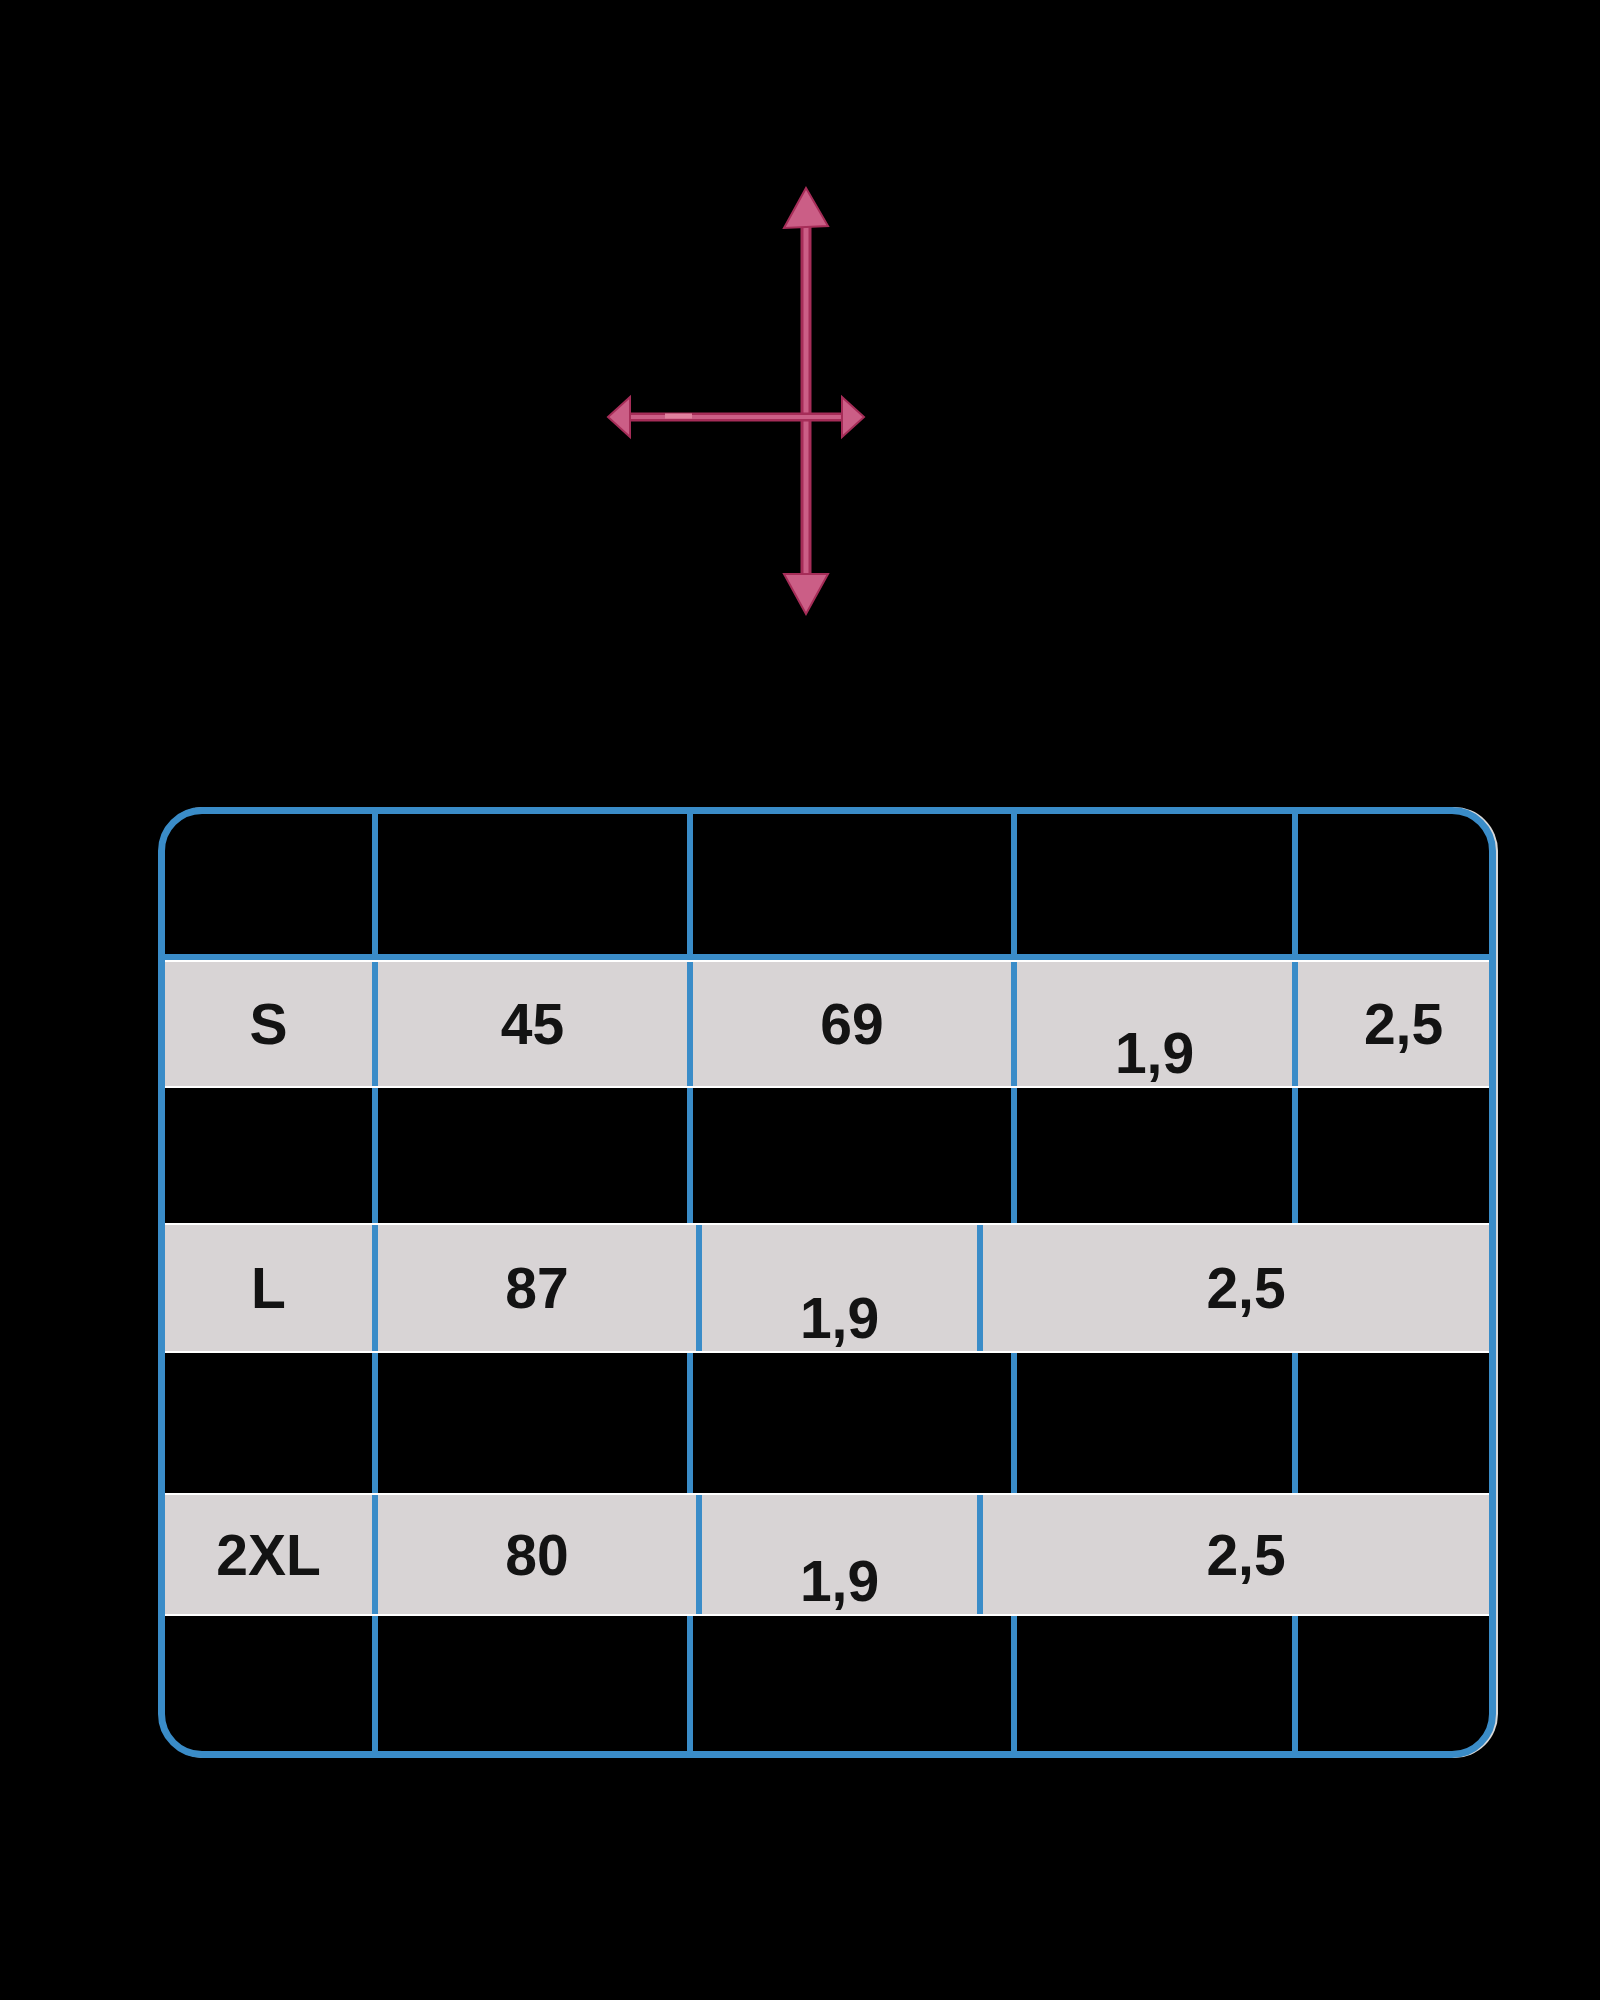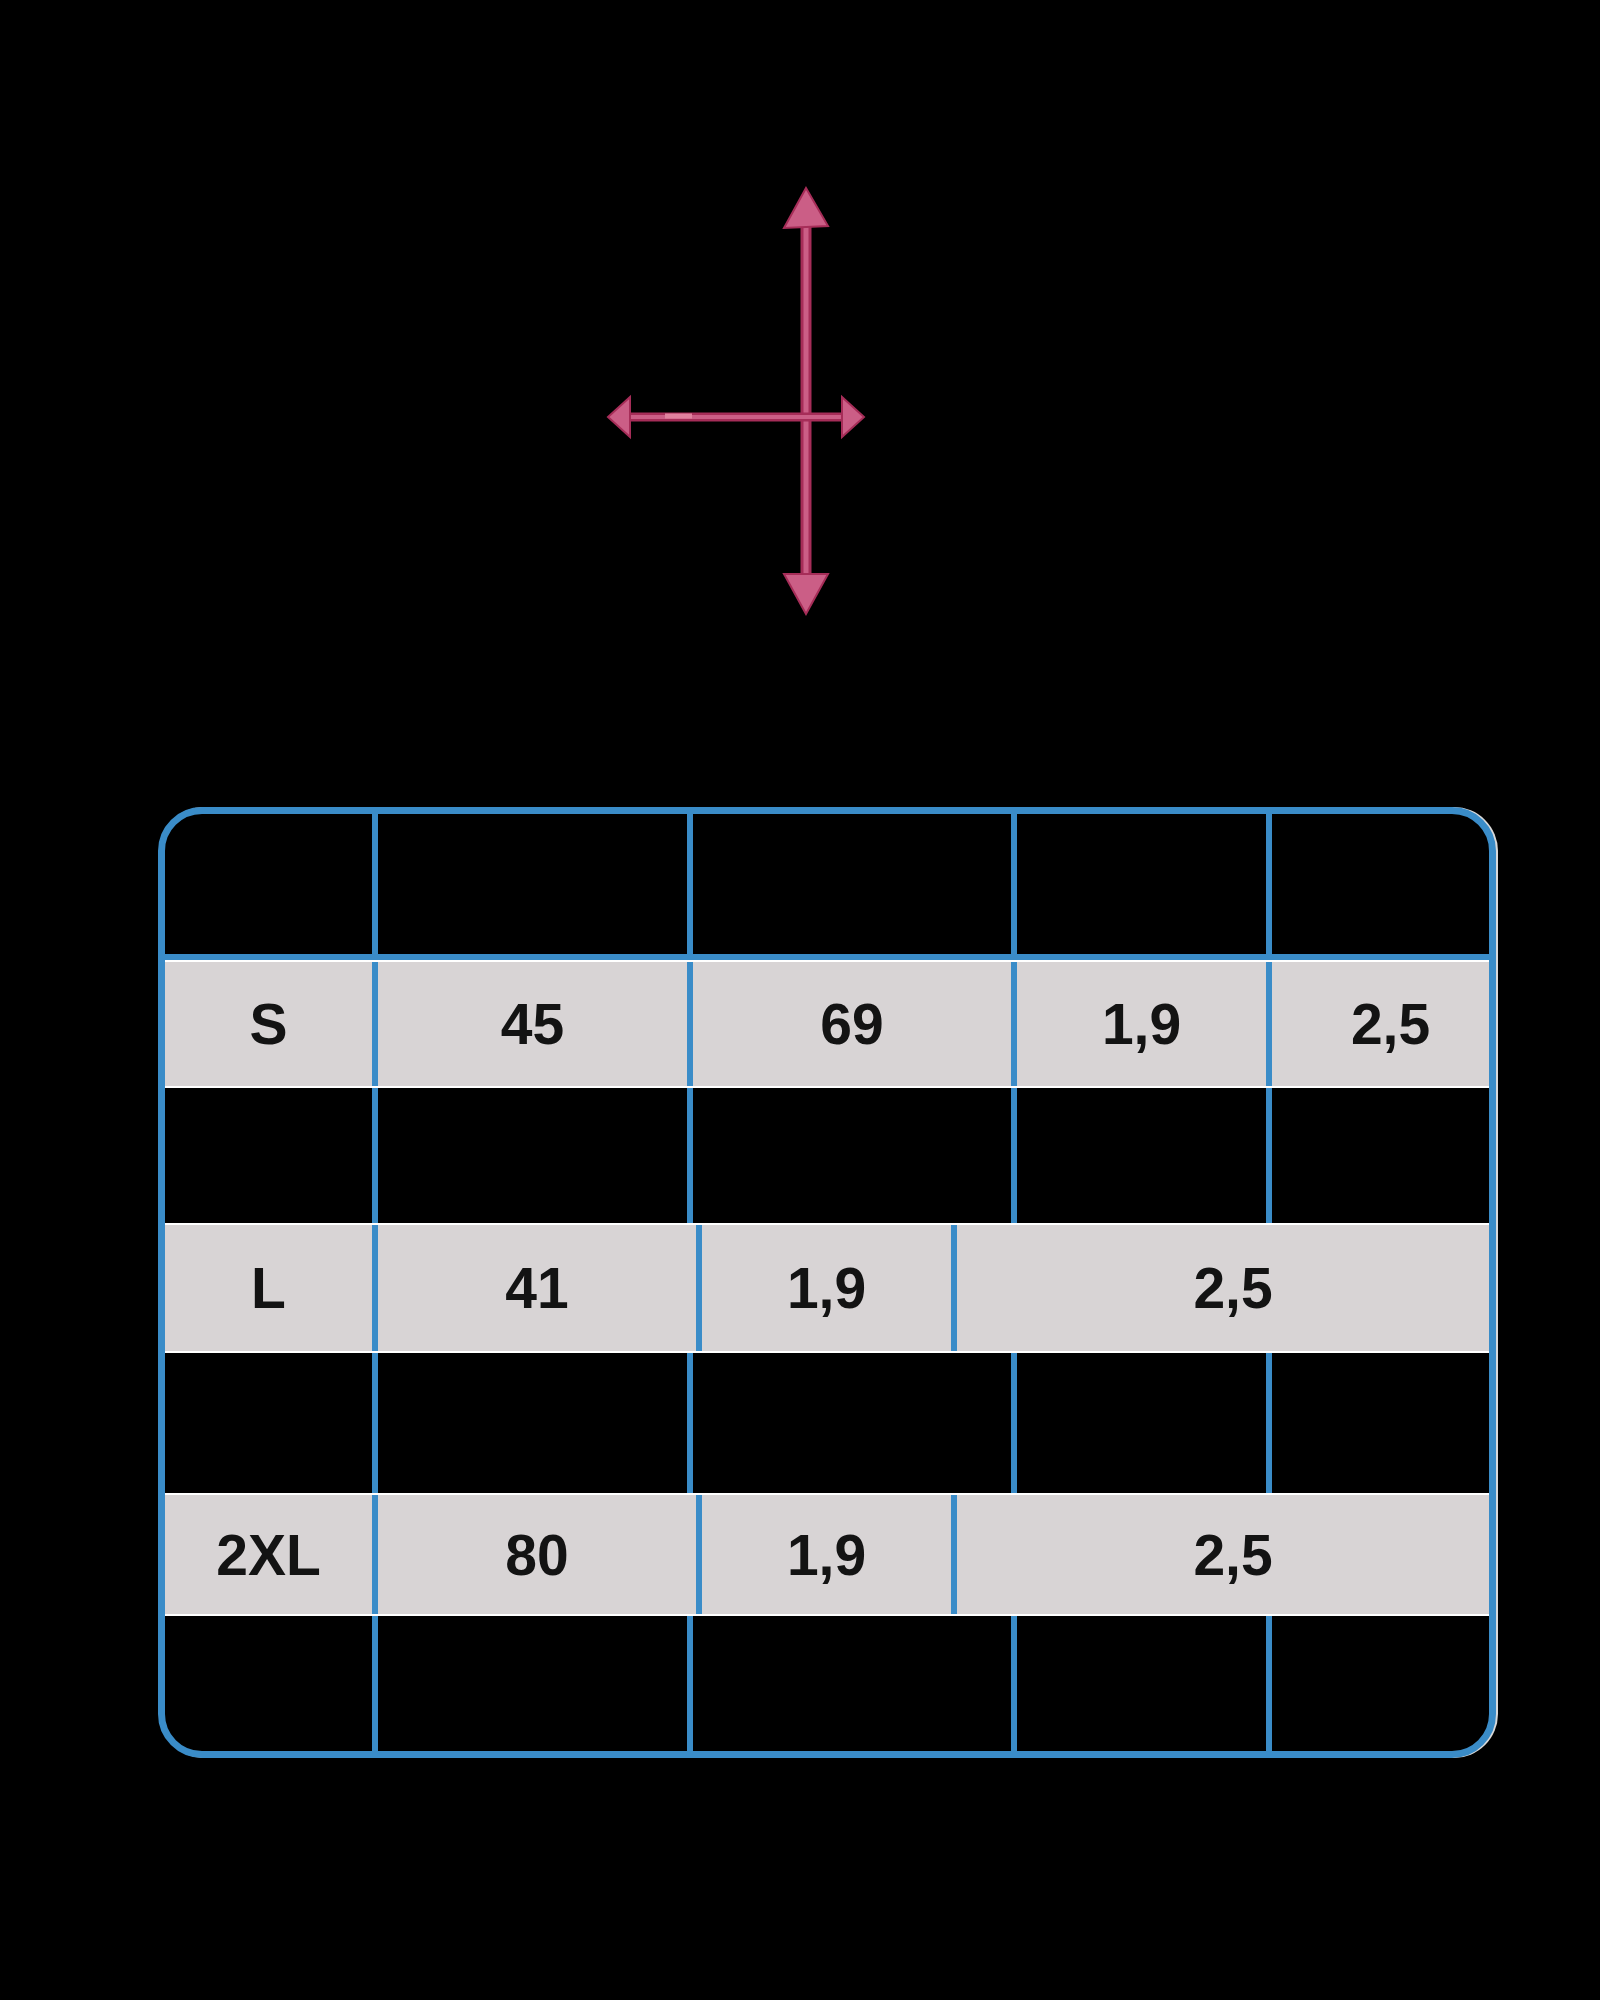--- a/index.html
+++ b/index.html
@@ -63,21 +63,21 @@
     box-sizing: border-box;
     border-right: 6px solid #3a8cc8;
     display: flex;
     align-items: center;
     justify-content: center;
     overflow: hidden;
   }
   .td.c0 { width: 213px; }
   .td.c1 { width: 315px; }
   .td.c2 { width: 324px; }
-  .td.c3 { width: 255px; }
+  .td.c3 { width: 281px; align-items: flex-end; }
   .td.c4 { flex: 1 1 auto; border-right: none; padding-left: 20px; }
   .tr.hl .td {
     font-weight: 700;
     font-size: 57px;
     color: #131313;
     letter-spacing: 0px;
   }
   .tr.dark .td { color: #000000; font-size: 57px; font-weight: 700; }
 </style>
 </head>
@@ -155,21 +155,21 @@
       <div class="td c4">
           <span></span>
         </div>
     </div>
 
     <div class="tr r3 hl">
       <div class="td c0">
           <span>L</span>
         </div>
       <div class="td c2">
-          <span>41</span>
+          <span>87</span>
         </div>
       <div class="td c3">
           <span>1,9</span>
         </div>
       <div class="td c4">
           <span>2,5</span>
         </div>
     </div>
 
     <div class="tr r4 dark">

